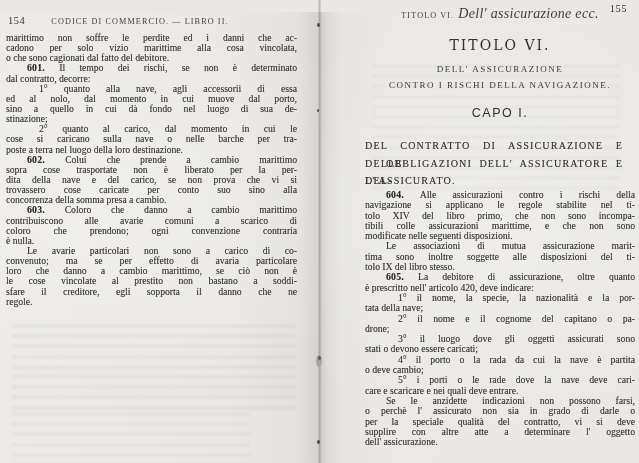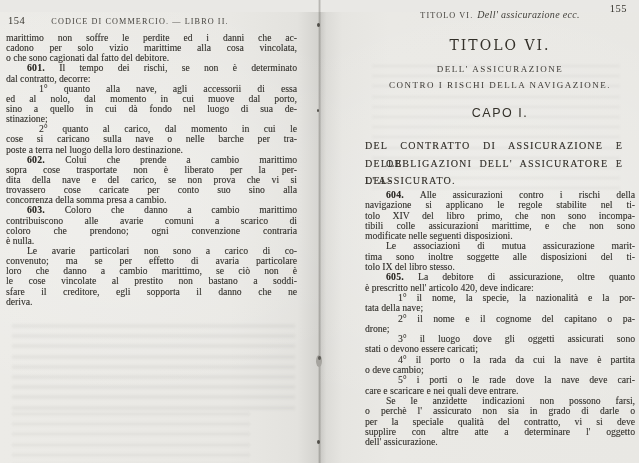--- a/index.html
+++ b/index.html
@@ -33,21 +33,21 @@
   .pn-right { right:12px; }
   .rh-left {
     position:absolute; left:6px; top:2px; width:268px; text-align:center;
     font-size:8.2px; letter-spacing:1.1px; color:#46443f; white-space:nowrap;
   }
   .rh-right {
     position:absolute; left:45px; top:1px; width:270px; text-align:center;
     white-space:nowrap; color:#413f3a;
   }
   .rh-right .rh-caps { font-size:8.2px; letter-spacing:1.1px; }
-  .rh-right .rh-ital { font-style:italic; font-size:10px; letter-spacing:0.3px; }
+  .rh-right .rh-ital { font-style:italic; font-size:14px; letter-spacing:0.3px; }
 
   
   .rp-title {
     position:absolute; top:37px; left:45px; width:270px; text-align:center;
     font-family:"DejaVu Serif", serif; font-size:14px; letter-spacing:2px;
     color:#333029; white-space:nowrap;
   }
   .rp-sub1, .rp-sub2 {
     position:absolute; left:45px; width:270px; text-align:center;
     font-size:9px; letter-spacing:1.5px; color:#3c3934; white-space:nowrap;
@@ -157,21 +157,21 @@
         <div class="ln i1"><span class="num"></span><span>Le avarie particolari non sono a carico di co-</span></div>
 
         <div class="ln"><span class="num"></span><span>convenuto; ma se per effetto di avaria particolare</span></div>
 
         <div class="ln"><span class="num"></span><span>loro che danno a cambio marittimo, se ciò non è</span></div>
 
         <div class="ln"><span class="num"></span><span>le cose vincolate al prestito non bastano a soddi-</span></div>
 
         <div class="ln"><span class="num"></span><span>sfare il creditore, egli sopporta il danno che ne</span></div>
 
-        <div class="ln nojust"><span class="num"></span><span>deriva.</span></div>
+        <div class="ln nojust"><span class="num"></span><span>regole.</span></div>
       </div>
     <div class="ghost g-left-a"></div>
     <div class="ghost g-left-b"></div>
   </div>
 
   <div class="page right">
     <div class="ghost g-right-a" style="left:52px;"></div>
   </div>
 
   <div class="runhead-zone" style="left:320px; width:319px;">

